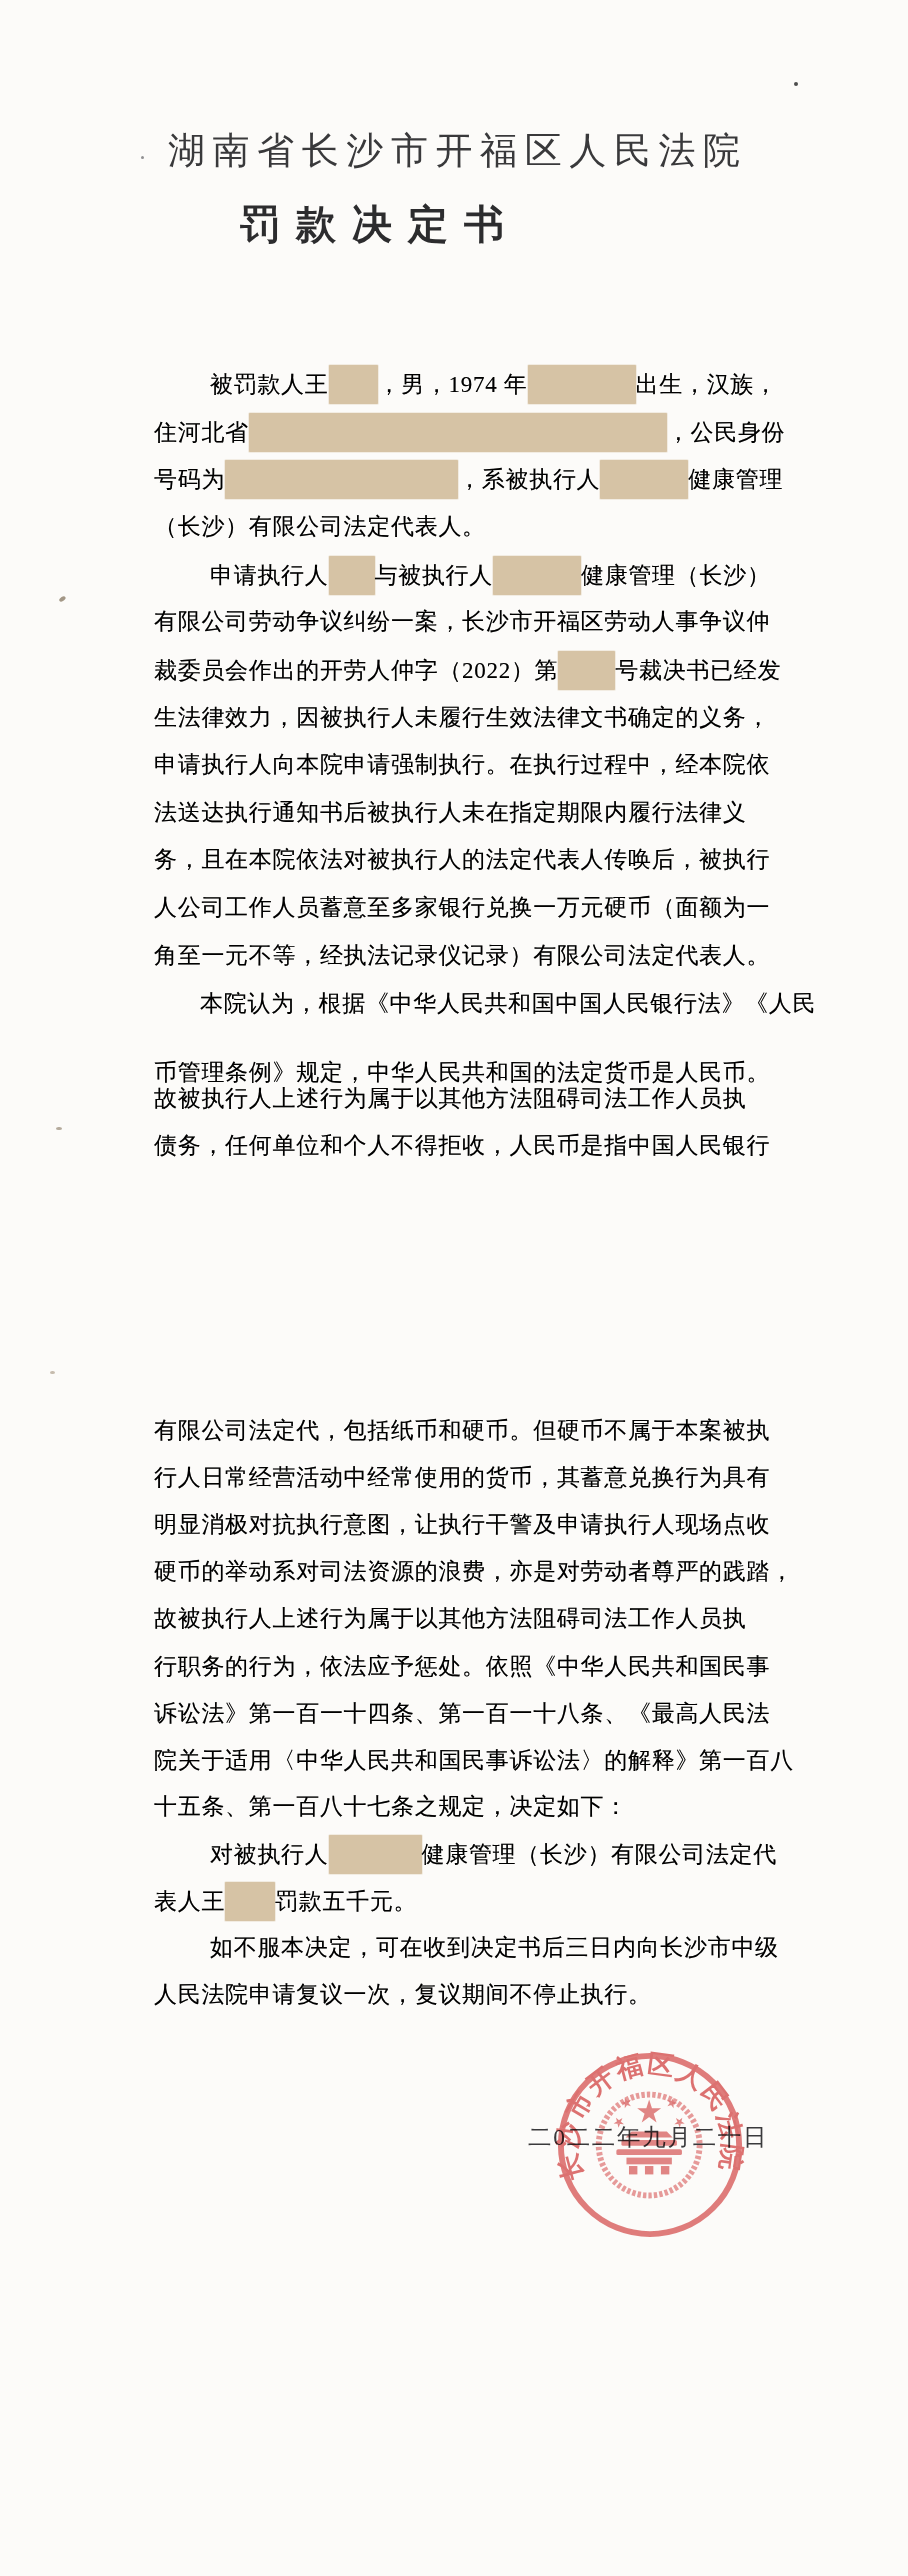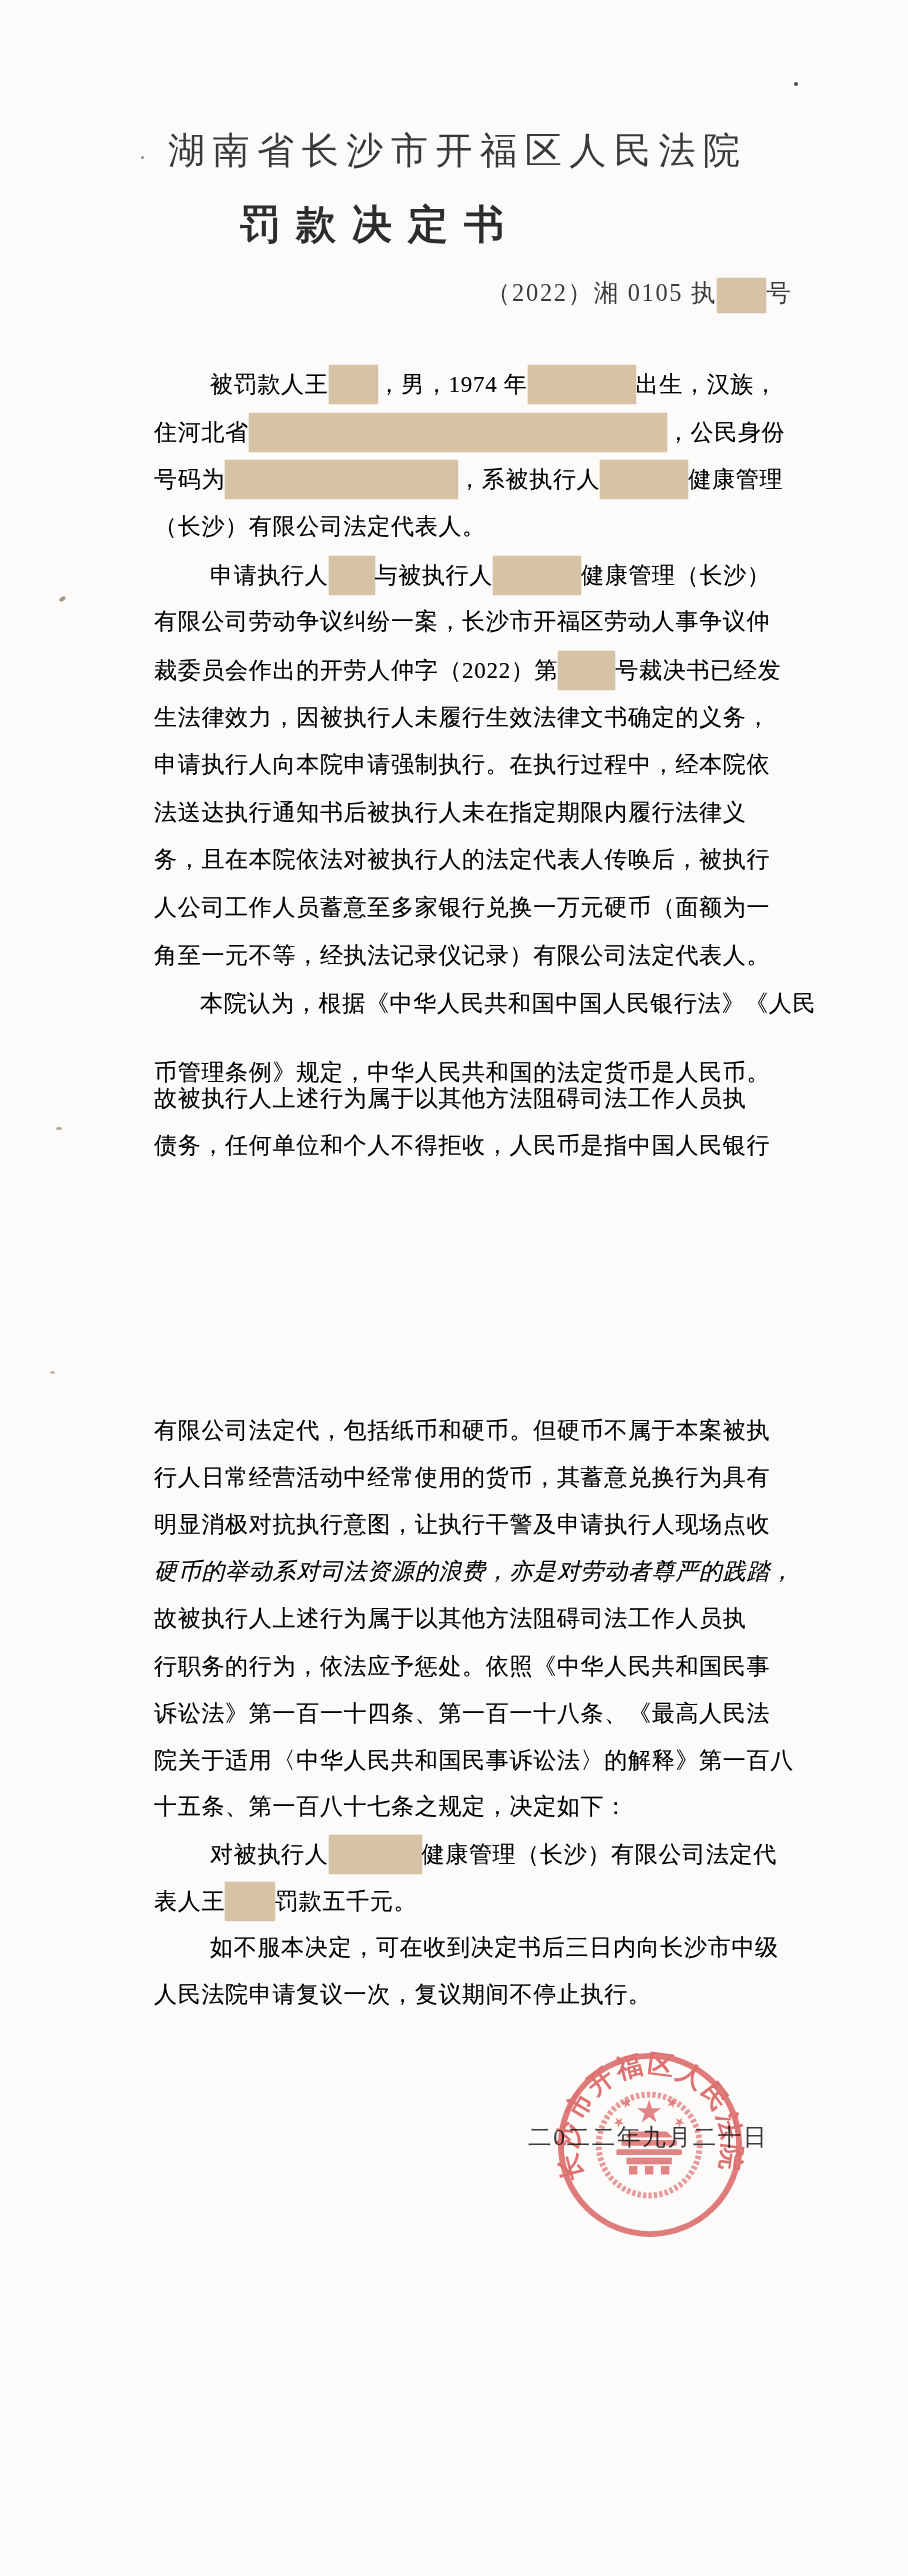--- a/index.html
+++ b/index.html
@@ -52,21 +52,20 @@
 </style>
 </head>
 <body>
 
 <div class="page">
 
   <div class="court-title">湖南省长沙市开福区人民法院</div>
 
   <div class="doc-title">罚款决定书</div>
 
-  <div class="case-line"><span class="t">（2022）湘 0105 执</span><span class="redact" style="width:49px"></span><span class="t">号</span></div>
 
   <div id="doc-body">
       <div class="body-line" style="left: 210px; top: 365px;"><span class="t">被罚款人王</span><span class="redact" style="width: 49px; background: rgb(214, 195, 165);"></span><span class="t">，男，1974 年</span><span class="redact" style="width: 108px; background: rgb(214, 195, 165);"></span><span class="t">出生，汉族，</span></div>
       <div class="body-line" style="left: 154px; top: 413px;"><span class="t">住河北省</span><span class="redact" style="width: 418px; background: rgb(214, 195, 165);"></span><span class="t">，公民身份</span></div>
       <div class="body-line" style="left: 154px; top: 460px;"><span class="t">号码为</span><span class="redact" style="width: 233px; background: rgb(214, 195, 165);"></span><span class="t">，系被执行人</span><span class="redact" style="width: 88px; background: rgb(214, 195, 165);"></span><span class="t">健康管理</span></div>
       <div class="body-line" style="left: 154px; top: 508px;"><span class="t">（长沙）有限公司法定代表人。</span></div>
       <div class="body-line" style="left: 210px; top: 556px;"><span class="t">申请执行人</span><span class="redact" style="width: 46px; background: rgb(214, 195, 165);"></span><span class="t">与被执行人</span><span class="redact" style="width: 88px; background: rgb(214, 195, 165);"></span><span class="t">健康管理（长沙）</span></div>
       <div class="body-line" style="left: 154px; top: 603px;"><span class="t">有限公司劳动争议纠纷一案，长沙市开福区劳动人事争议仲</span></div>
       <div class="body-line" style="left: 154px; top: 651px;"><span class="t">裁委员会作出的开劳人仲字（2022）第</span><span class="redact" style="width: 57px; background: rgb(214, 195, 165);"></span><span class="t">号裁决书已经发</span></div>
       <div class="body-line" style="left: 154px; top: 699px;"><span class="t">生法律效力，因被执行人未履行生效法律文书确定的义务，</span></div>
@@ -75,21 +74,21 @@
       <div class="body-line" style="left: 154px; top: 841px;"><span class="t">务，且在本院依法对被执行人的法定代表人传唤后，被执行</span></div>
       <div class="body-line" style="left: 154px; top: 889px;"><span class="t">人公司工作人员蓄意至多家银行兑换一万元硬币（面额为一</span></div>
       <div class="body-line" style="left: 154px; top: 937px;"><span class="t">角至一元不等，经执法记录仪记录）有限公司法定代表人。</span></div>
       <div class="body-line" style="left: 200px; top: 985px;"><span class="t">本院认为，根据《中华人民共和国中国人民银行法》《人民</span></div>
       <div class="body-line" style="left: 154px; top: 1032px; margin-top: 22px;"><span class="t">币管理条例》规定，中华人民共和国的法定货币是人民币。</span></div>
       <div class="body-line" style="left: 154px; top: 1080px;"><span class="t">故被执行人上述行为属于以其他方法阻碍司法工作人员执</span></div>
       <div class="body-line" style="left: 154px; top: 1127px;"><span class="t">债务，任何单位和个人不得拒收，人民币是指中国人民银行</span></div>
       <div class="body-line" style="left: 154px; top: 1412px;"><span class="t">有限公司法定代，包括纸币和硬币。但硬币不属于本案被执</span></div>
       <div class="body-line" style="left: 154px; top: 1459px;"><span class="t">行人日常经营活动中经常使用的货币，其蓄意兑换行为具有</span></div>
       <div class="body-line" style="left: 154px; top: 1506px;"><span class="t">明显消极对抗执行意图，让执行干警及申请执行人现场点收</span></div>
-      <div class="body-line" style="left: 154px; top: 1553px; font-style: italic;"><span class="t">硬币的举动系对司法资源的浪费，亦是对劳动者尊严的践踏，</span></div>
+      <div class="body-line" style="left: 154px; top: 1553px;"><span class="t">硬币的举动系对司法资源的浪费，亦是对劳动者尊严的践踏，</span></div>
       <div class="body-line" style="left: 154px; top: 1600px;"><span class="t">故被执行人上述行为属于以其他方法阻碍司法工作人员执</span></div>
       <div class="body-line" style="left: 154px; top: 1648px;"><span class="t">行职务的行为，依法应予惩处。依照《中华人民共和国民事</span></div>
       <div class="body-line" style="left: 154px; top: 1695px;"><span class="t">诉讼法》第一百一十四条、第一百一十八条、《最高人民法</span></div>
       <div class="body-line" style="left: 154px; top: 1742px;"><span class="t">院关于适用〈中华人民共和国民事诉讼法〉的解释》第一百八</span></div>
       <div class="body-line" style="left: 154px; top: 1788px;"><span class="t">十五条、第一百八十七条之规定，决定如下：</span></div>
       <div class="body-line" style="left: 210px; top: 1835px;"><span class="t">对被执行人</span><span class="redact" style="width: 93px; background: rgb(214, 195, 165);"></span><span class="t">健康管理（长沙）有限公司法定代</span></div>
       <div class="body-line" style="left: 154px; top: 1882px;"><span class="t">表人王</span><span class="redact" style="width: 50px; background: rgb(214, 195, 165);"></span><span class="t">罚款五千元。</span></div>
       <div class="body-line" style="left: 210px; top: 1929px;"><span class="t">如不服本决定，可在收到决定书后三日内向长沙市中级</span></div>
       <div class="body-line" style="left: 154px; top: 1976px;"><span class="t">人民法院申请复议一次，复议期间不停止执行。</span></div>
     </div>

